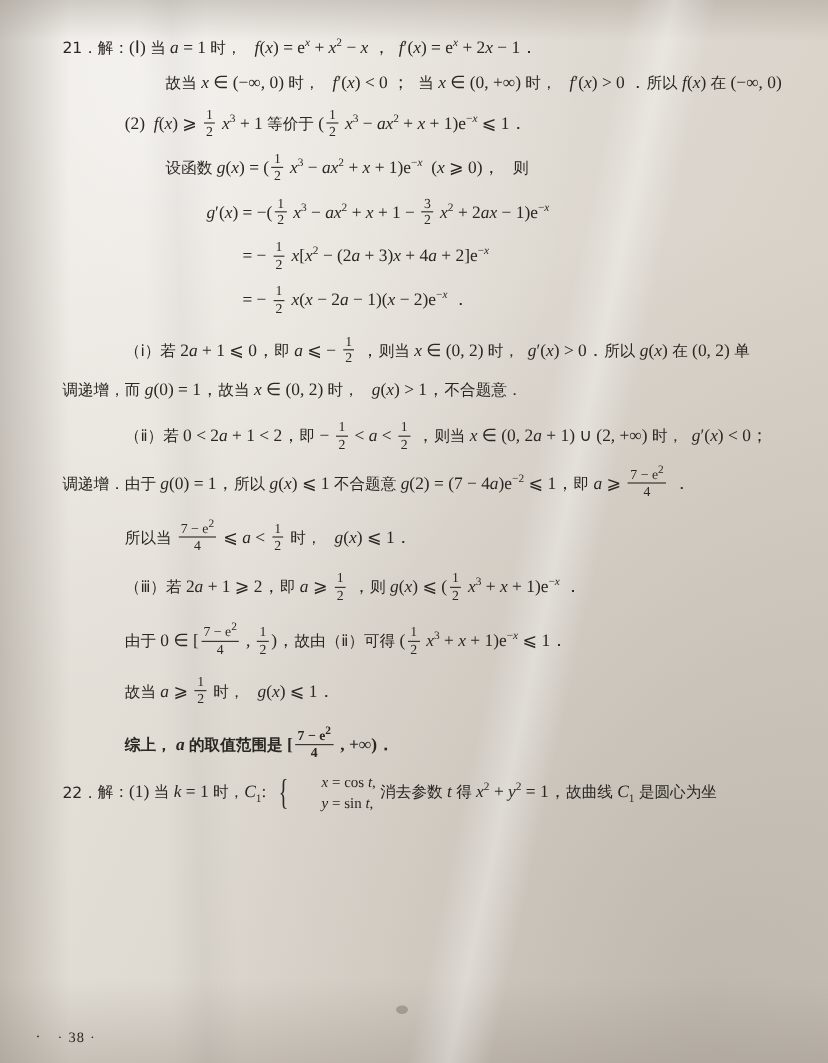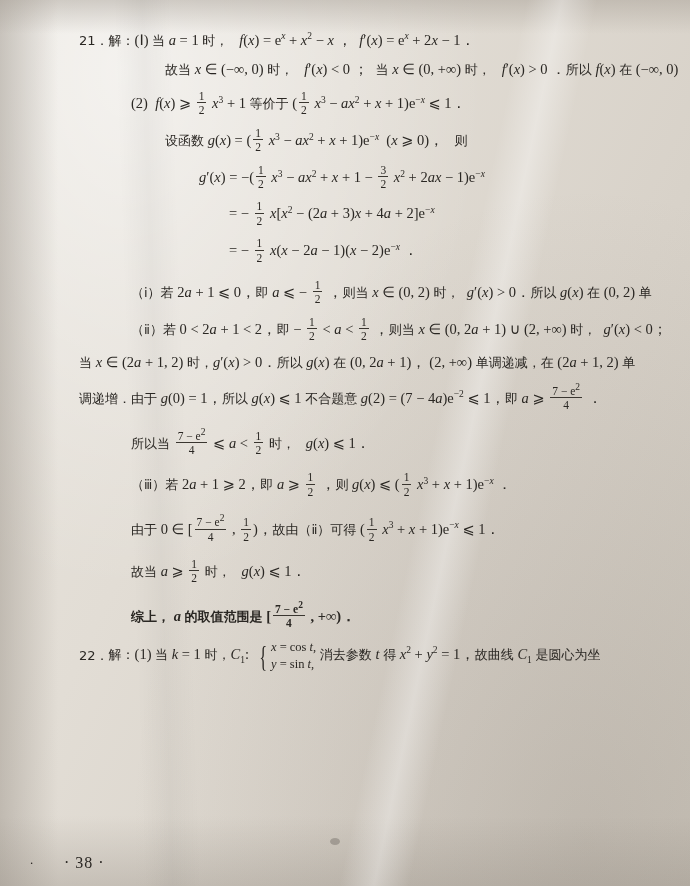--- a/index.html
+++ b/index.html
@@ -35,21 +35,21 @@
     position:absolute;left:0;top:0;width:100%;height:100%;
     background:
       linear-gradient(102deg, rgba(255,255,255,0) 60%, rgba(255,255,255,0.35) 64%, rgba(255,255,255,0) 68%),
       linear-gradient(88deg, rgba(0,0,0,0) 20%, rgba(0,0,0,0.035) 24%, rgba(0,0,0,0) 28%);
     pointer-events:none;
   }
 
   .content{
     position:absolute;
     left:0;top:0;right:0;bottom:0;
-    padding:30px 26px 0 79px;
+    padding:30px 26px 0 52px;
     box-sizing:border-box;
   }
 
   .ln{
     position:relative;
     font-size:14.5px;
     line-height:1.35;
     margin:0 0 10px 0;
     white-space:nowrap;
   }
@@ -72,22 +72,22 @@
     text-align:center;
     font-size:11.5px;
     line-height:1.08;
     margin:0 2px;
   }
   .frac .den{border-top:1px solid #3a3630;display:block;padding-top:1px;}
   .frac .num2{display:block;padding:0 2px;}
 
   .footer{
     position:absolute;
-    left:64px;bottom:14px;
-    font-size:16px;
+    left:48px;bottom:14px;
+    font-size:12px;
     letter-spacing:1px;
   }
   .dot{
     position:absolute;left:30px;bottom:18px;font-size:13px;
   }
   .smudge{
     position:absolute;
     width:10px;height:7px;border-radius:50%;
     background:rgba(90,84,76,0.35);
     left:330px;top:838px;
@@ -102,21 +102,21 @@
     transform:scaleX(0.55);
     font-family:"Liberation Serif", serif;
   }
   .stack{
     display:inline-block;
     vertical-align:middle;
     text-align:left;
     font-size:12.5px;
     line-height:1.35;
   }
-  .stack span{display:block;}
+  .stack span{display:block;margin-left:24px;}
 </style>
 </head>
 <body>
 
 <div class="page"></div>
 <div class="shade-left"></div>
 <div class="shade-top"></div>
 <div class="shade-bottom"></div>
 <div class="crease"></div>
 
@@ -148,28 +148,28 @@
   </div>
 
   <div class="ln ind5 gap">
     = − <span class="frac"><span class="num2">1</span><span class="den">2</span></span> <i>x</i>(<i>x</i> − 2<i>a</i> − 1)(<i>x</i> − 2)e<sup>−<i>x</i></sup> ．
   </div>
 
   <div class="ln ind2">
     <span class="cn">（ⅰ）若</span> 2<i>a</i> + 1 ⩽ 0，<span class="cn">即</span> <i>a</i> ⩽ − <span class="frac"><span class="num2">1</span><span class="den">2</span></span> ，<span class="cn">则当</span> <i>x</i> ∈ (0, 2) <span class="cn">时，</span>&nbsp; <i>g</i>′(<i>x</i>) &gt; 0．<span class="cn">所以</span> <i>g</i>(<i>x</i>) <span class="cn">在</span> (0, 2) <span class="cn">单</span>
   </div>
 
+  <div class="ln gap">
+    <span class="cn">调递增，而</span> <i>g</i>(0) = 1，<span class="cn">故当</span> <i>x</i> ∈ (0, 2) <span class="cn">时，</span>&nbsp;&nbsp; <i>g</i>(<i>x</i>) &gt; 1，<span class="cn">不合题意．</span>
+  </div>
 
   <div class="ln ind2">
     <span class="cn">（ⅱ）若</span> 0 &lt; 2<i>a</i> + 1 &lt; 2，<span class="cn">即</span> − <span class="frac"><span class="num2">1</span><span class="den">2</span></span> &lt; <i>a</i> &lt; <span class="frac"><span class="num2">1</span><span class="den">2</span></span> ，<span class="cn">则当</span> <i>x</i> ∈ (0, 2<i>a</i> + 1) ∪ (2, +∞) <span class="cn">时，</span>&nbsp; <i>g</i>′(<i>x</i>) &lt; 0；
   </div>
 
-  <div class="ln">
-    <span class="cn">当</span> <i>x</i> ∈ (2<i>a</i> + 1, 2) <span class="cn">时，</span><i>g</i>′(<i>x</i>) &gt; 0．<span class="cn">所以</span> <i>g</i>(<i>x</i>) <span class="cn">在</span> (0, 2<i>a</i> + 1)，&nbsp;(2, +∞) <span class="cn">单调递减，在</span> (2<i>a</i> + 1, 2) <span class="cn">单</span>
-  </div>
 
   <div class="ln gap">
     <span class="cn">调递增．由于</span> <i>g</i>(0) = 1，<span class="cn">所以</span> <i>g</i>(<i>x</i>) ⩽ 1 <span class="cn">不合题意</span> <i>g</i>(2) = (7 − 4<i>a</i>)e<sup>−2</sup> ⩽ 1，<span class="cn">即</span> <i>a</i> ⩾ <span class="frac"><span class="num2">7 − e<sup>2</sup></span><span class="den">4</span></span> ．
   </div>
 
   <div class="ln ind2 gap">
     <span class="cn">所以当</span> <span class="frac"><span class="num2">7 − e<sup>2</sup></span><span class="den">4</span></span> ⩽ <i>a</i> &lt; <span class="frac"><span class="num2">1</span><span class="den">2</span></span> <span class="cn">时，</span>&nbsp;&nbsp; <i>g</i>(<i>x</i>) ⩽ 1．
   </div>
 
   <div class="ln ind2 gap">

